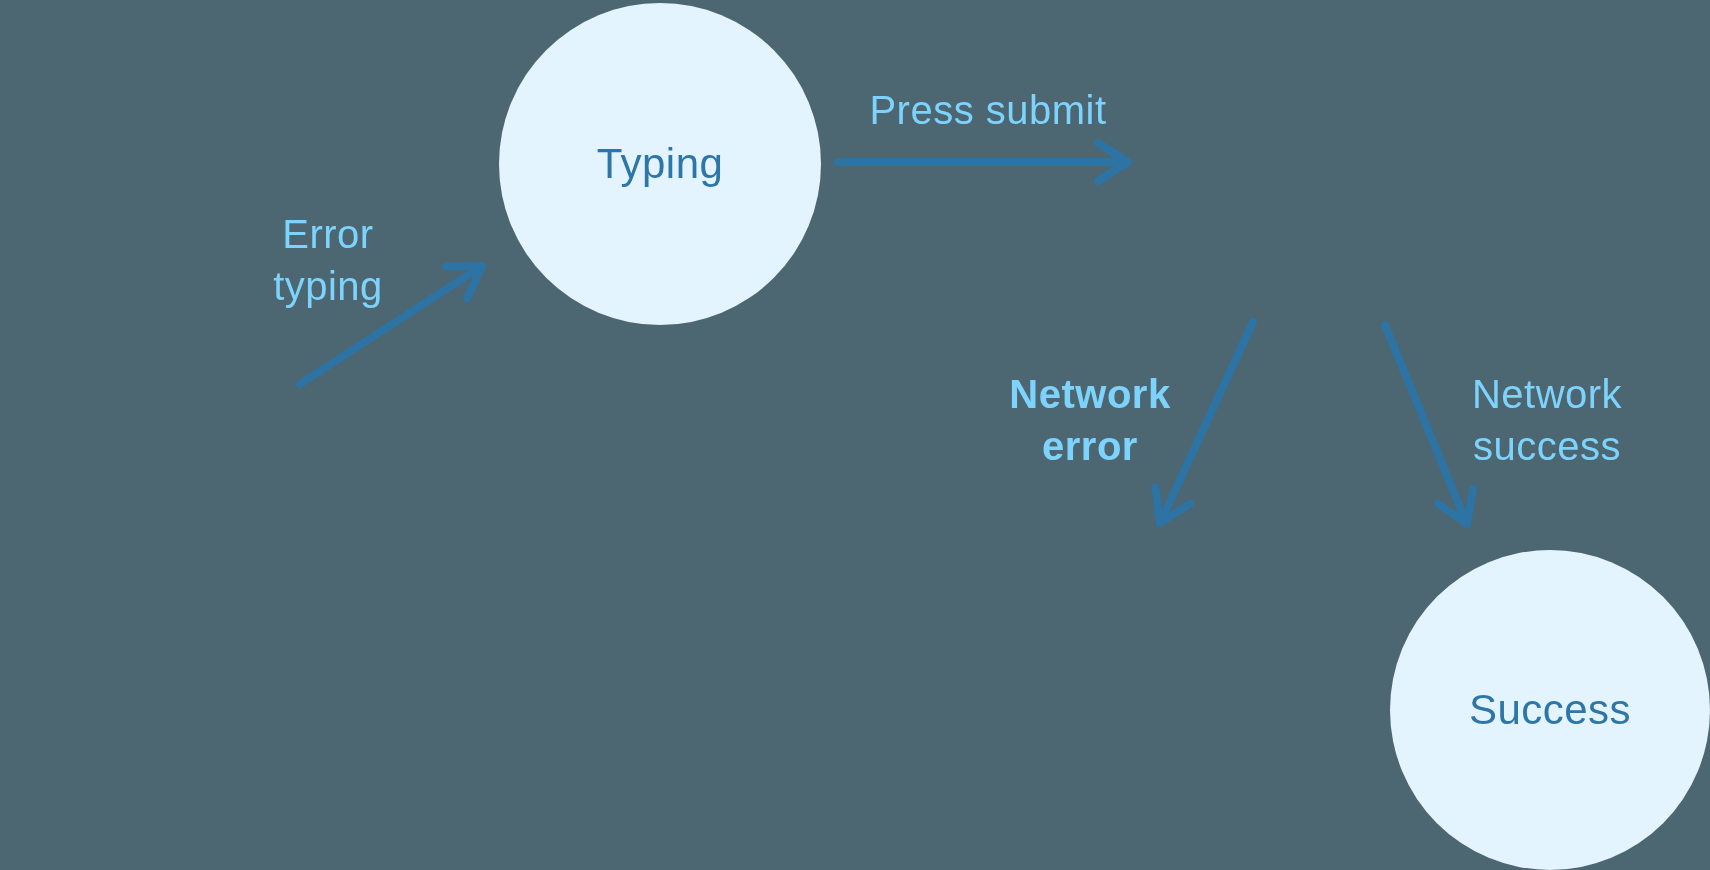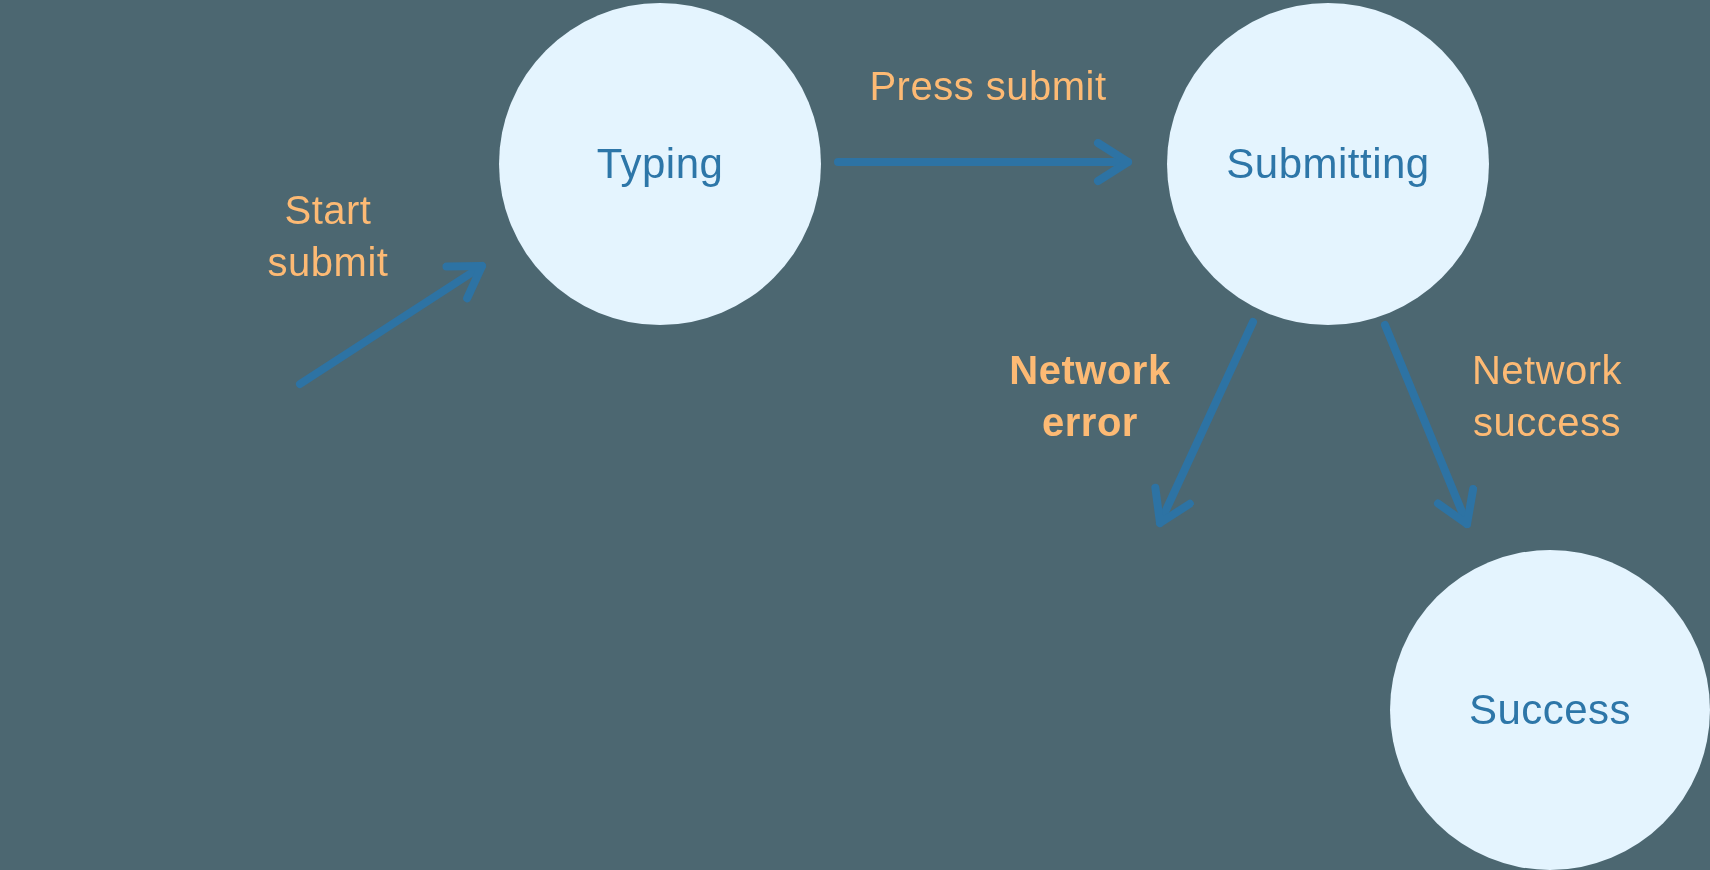--- a/index.html
+++ b/index.html
@@ -34,26 +34,27 @@
   
   #node-empty      { left:   0px; top: 336px; width: 326px; height: 326px; }
   #node-typing     { left: 499px; top:   3px; width: 322px; height: 322px; }
   #node-submitting { left: 1167px; top:  3px; width: 322px; height: 322px; }
   #node-error      { left: 927px; top: 550px; width: 320px; height: 320px; }
   #node-success    { left: 1390px; top: 550px; width: 320px; height: 320px; }
 
   .edge-label {
     position: absolute;
     transform: translate(-50%, -50%);
-    color: #fdba74;
+    color: #7dd3fc;
     font-size: 40px;
     font-weight: 500;
     letter-spacing: 0.5px;
     text-align: center;
     line-height: 52px;
+    margin-top: 24px;
   }
   #label-start-typing    { left:  328px; top: 236px; width: 160px; }
   #label-press-submit    { left:  988px; top:  86px; white-space: nowrap; }
   #label-network-error   { left: 1090px; top: 396px; width: 180px; font-weight: bold; }
   #label-network-success { left: 1547px; top: 396px; width: 190px; }
 
   #arrow-layer {
     position: absolute;
     left: 0; top: 0;
     width: 1710px;
@@ -80,25 +81,22 @@
     </defs>
     <path class="transition-line" marker-end="url(#chevron)" d="M300 384 L482 266"></path>
     <path class="transition-line" marker-end="url(#chevron)" d="M838 162 L1128 162"></path>
     <path class="transition-line" marker-end="url(#chevron)" d="M1253 322 L1160 523"></path>
     <path class="transition-line" marker-end="url(#chevron)" d="M1385 325 L1467 524"></path>
   </svg>
 
   <div class="state-node" id="node-typing">
     <span>Typing</span>
   </div>
-  <div class="state-node" id="node-submitting">
-    <span>Submitting</span>
-  </div>
   <div class="state-node" id="node-success">
     <span>Success</span>
   </div>
 
-  <div class="edge-label" id="label-start-typing">Start submit</div>
+  <div class="edge-label" id="label-start-typing">Error typing</div>
   <div class="edge-label" id="label-press-submit">Press submit</div>
   <div class="edge-label" id="label-network-error">Network error</div>
   <div class="edge-label" id="label-network-success">Network success</div>
 
 </div>
 
 </body></html>

